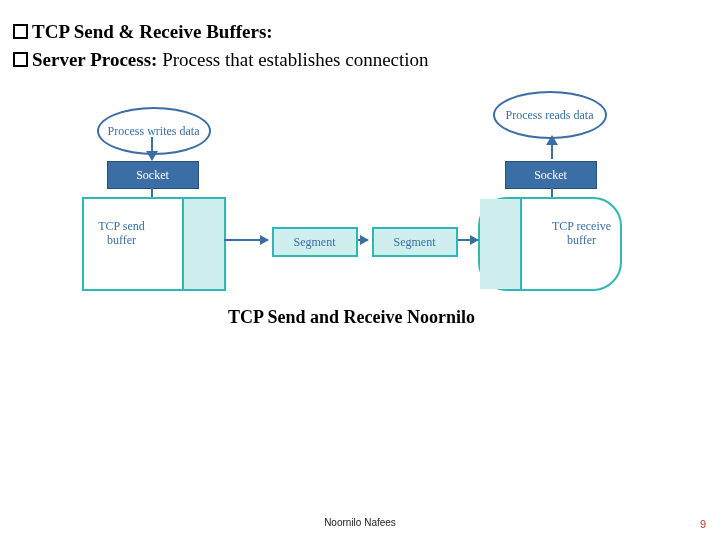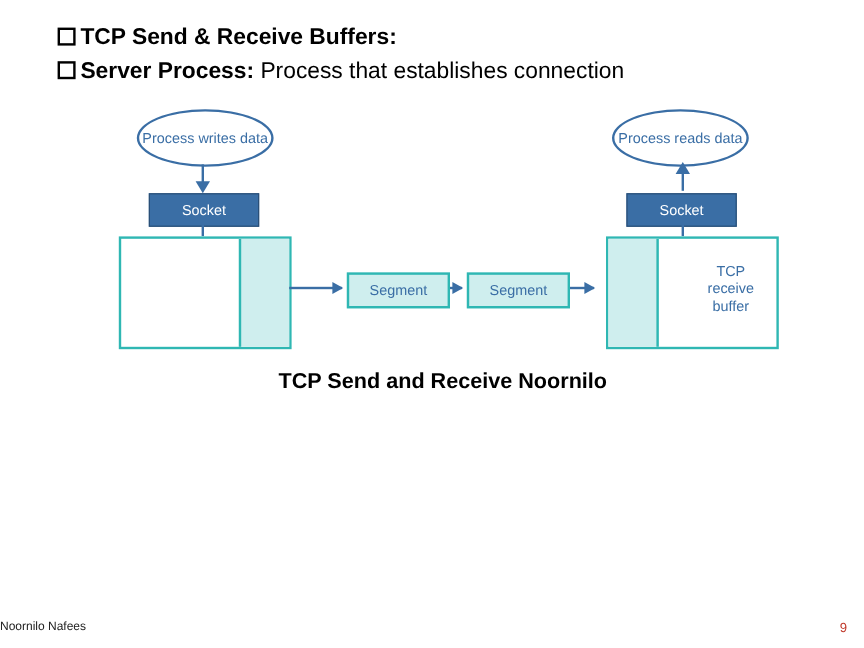--- a/index.html
+++ b/index.html
@@ -6,21 +6,22 @@
     margin: 0;
     padding: 0;
     width: 720px;
     height: 540px;
     font-family: Arial, Helvetica, sans-serif;
     background: #fff;
     position: relative;
     overflow: hidden;
   }
   .slide {
-    padding: 18px 30px 0 48px;
+    padding: 18px 30px 0 13px;
+    font-family: Liberation Serif, serif;
   }
   .bullet-line {
     font-size: 19px;
     line-height: 1.45;
     color: #000;
     margin: 0;
   }
   .sq {
     display: inline-block;
     width: 11px;
@@ -45,21 +46,21 @@
     border: 2px solid #3a6ea5;
     border-radius: 50%;
     text-align: center;
     font-size: 12px;
     color: #3a6ea5;
     display: flex;
     align-items: center;
     justify-content: center;
     background: #fff;
   }
-  .proc-left  { top: 0; left: 25px; }
+  .proc-left  { top: 16px; left: 25px; }
   .proc-right { top: 0; right: 25px; }
 
   .down-arrow {
     position: absolute;
     width: 0; height: 0;
     border-left: 6px solid transparent;
     border-right: 6px solid transparent;
   }
   .down-arrow.dn { border-top: 10px solid #3a6ea5; }
   .down-arrow.up { border-bottom: 10px solid #3a6ea5; }
@@ -84,21 +85,21 @@
   .socket-right { top: 70px; right: 35px; }
 
   .buf-box {
     position: absolute;
     width: 140px;
     height: 90px;
     border: 2px solid #2fb7b3;
     background: #fff;
   }
   .buf-left  { top: 106px; left: 10px; }
-  .buf-right { top: 106px; right: 0; }
+  .buf-right { top: 106px; right: 10px; border-radius: 29px; }
   .buf-label {
     position: absolute;
     font-size: 12px;
     color: #3a6ea5;
     text-align: center;
     width: 60px;
     line-height: 1.2;
   }
   .buf-left  .buf-label { left: 8px; top: 20px; }
   .buf-right .buf-label { right: 8px; top: 20px; }
@@ -157,21 +158,21 @@
     font-size: 19px;
     line-height: 1.45;
     text-align: justify;
     padding: 0 2px;
   }
   .footer-author {
     position: absolute;
     bottom: 12px;
     left: 0;
     width: 100%;
-    text-align: left;
+    text-align: center;
     font-size: 10px;
     color: #222;
   }
   .page-num {
     position: absolute;
     bottom: 10px;
     right: 14px;
     font-size: 11px;
     color: #c0392b;
   }
@@ -201,20 +202,21 @@
     <div class="arrow-stem" style="right:79px;top:52px;height:16px"></div>
     <div class="down-arrow up" style="right:74px;top:44px"></div>
 
     <div class="socket socket-left"><span>Socket</span></div>
     <div class="socket socket-right"><span>Socket</span></div>
 
     <div class="arrow-stem" style="left:79px;top:96px;height:10px"></div>
     <div class="arrow-stem" style="right:79px;top:96px;height:10px"></div>
 
     <div class="buf-box buf-left">
+      <div class="buf-label">TCP send buffer</div>
       <div class="buf-strip"></div>
     </div>
     <div class="buf-box buf-right">
       <div class="buf-label">TCP receive buffer</div>
       <div class="buf-strip"></div>
     </div>
 
     <div class="h-arrow ha1"></div>
     <div class="segment seg1"><span>Segment</span></div>
     <div class="h-arrow ha2"></div>

